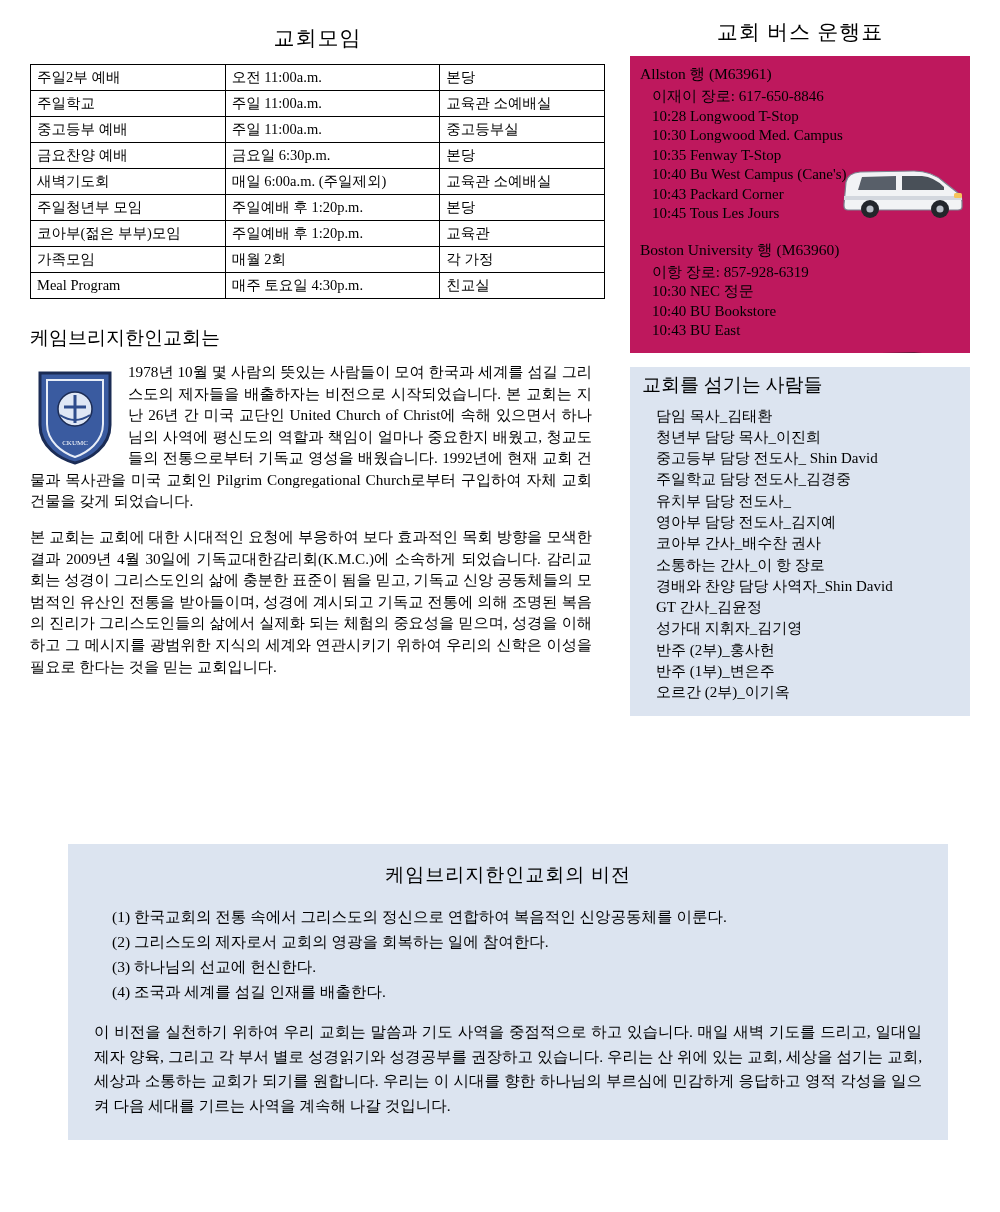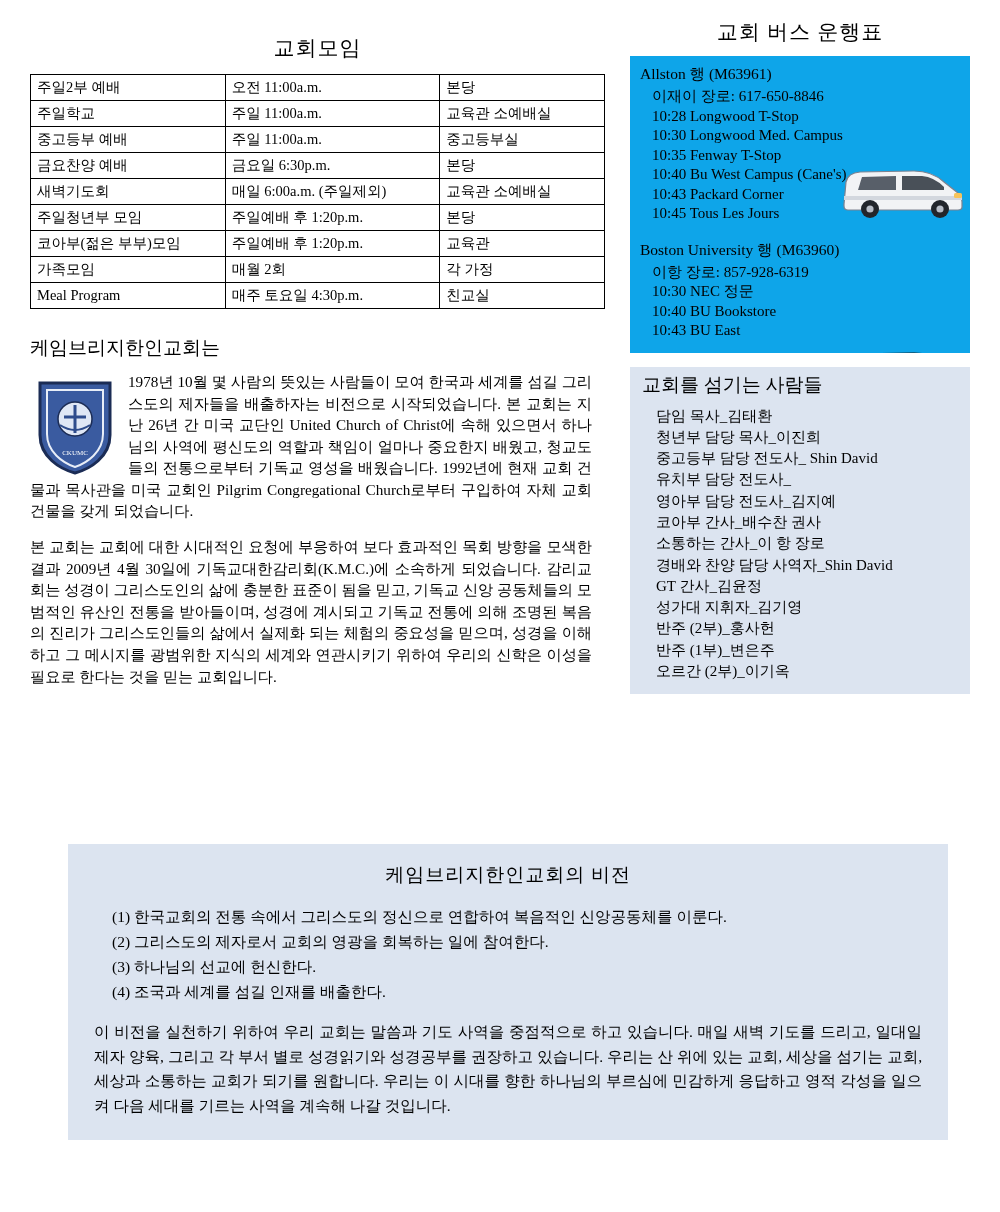--- a/index.html
+++ b/index.html
@@ -12,21 +12,21 @@
     font-family: "Liberation Serif", "DejaVu Serif", serif;
     color: #000;
     position: relative;
     overflow: hidden;
   }
   .page { position: relative; width: 1000px; height: 1212px; }
 
   
   .left-col {
     position: absolute;
-    left: 30px; top: 34px;
+    left: 30px; top: 24px;
     width: 575px;
   }
   .section-title {
     text-align: center;
     font-size: 21px;
     letter-spacing: 1px;
     margin-bottom: 12px;
   }
   table.meetings {
     border-collapse: collapse;
@@ -66,21 +66,21 @@
     left: 630px; top: 18px;
     width: 340px;
   }
   .bus-title {
     text-align: center;
     font-size: 21px;
     letter-spacing: 1px;
     margin-bottom: 10px;
   }
   .bus-box {
-    background: #0ea5e9;
+    background: #be185d;
     padding: 6px 8px 8px 8px;
     position: relative;
     overflow: hidden;
   }
   .bus-route-head {
     font-size: 15.5px;
     margin: 2px 0 2px 2px;
   }
   .bus-list {
     list-style: none;
@@ -275,20 +275,21 @@
         </svg>
       </span>
     </div>
 
     <div class="serve-box">
       <div class="serve-title">교회를 섬기는 사람들</div>
       <ul class="serve-list">
         <li>담임 목사_김태환</li>
         <li>청년부 담당 목사_이진희</li>
         <li>중고등부 담당 전도사_ Shin David</li>
+        <li>주일학교 담당 전도사_김경중</li>
         <li>유치부 담당 전도사_</li>
         <li>영아부 담당 전도사_김지예</li>
         <li>코아부 간사_배수찬 권사</li>
         <li>소통하는 간사_이 항 장로</li>
         <li>경배와 찬양 담당 사역자_Shin David</li>
         <li>GT 간사_김윤정</li>
         <li>성가대 지휘자_김기영</li>
         <li>반주 (2부)_홍사헌</li>
         <li>반주 (1부)_변은주</li>
         <li>오르간 (2부)_이기옥</li>

